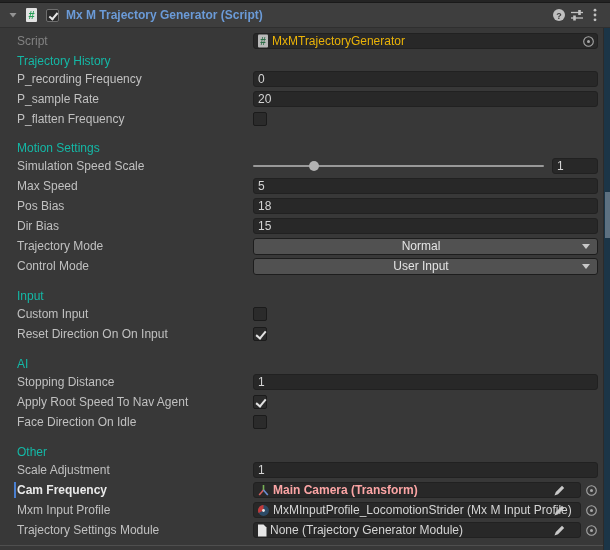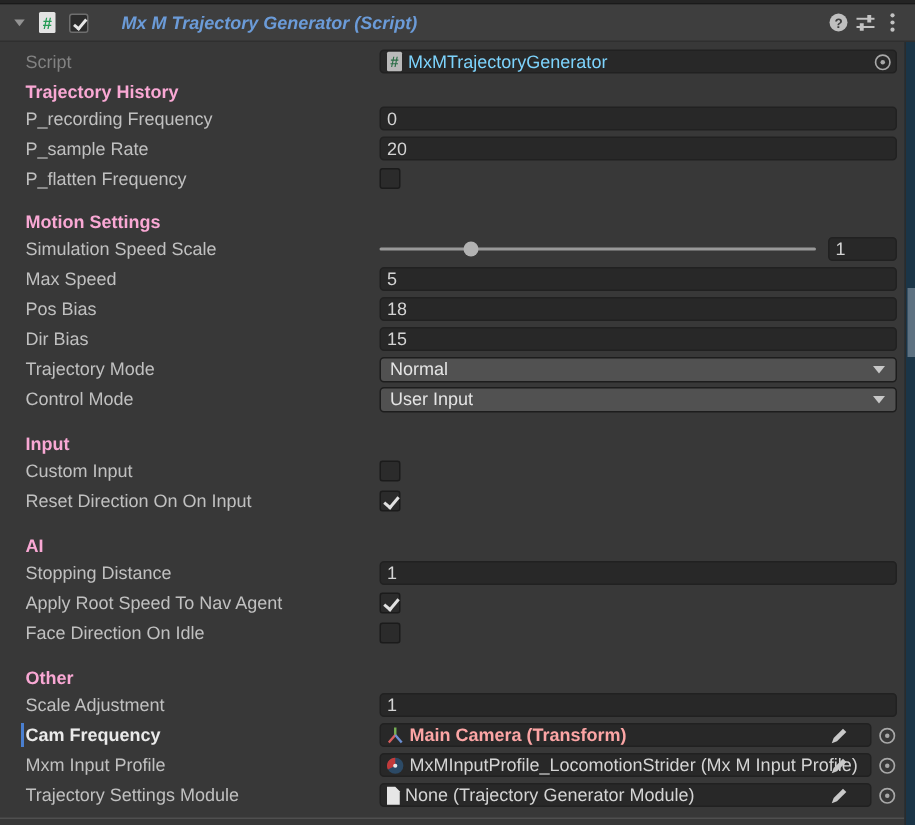--- a/index.html
+++ b/index.html
@@ -11,81 +11,81 @@
   }
   
   .top-strip{height:3px;background:#242424;border-bottom:1px solid #1a1a1a;}
   
   .comp-header{
     height:25px;background:var(--header-bg,#3e3e3e);
     border-bottom:1px solid #2f2f2f;
     display:flex;align-items:center;padding:0 6px 0 4px;
   }
   .comp-header .title{
-    font-weight:bold;color:var(--title-blue,#6b9bd8);margin-left:22px;flex:1;
-    white-space:nowrap;overflow:hidden;font-style:italic;
+    font-weight:bold;color:var(--title-blue,#6b9bd8);margin-left:7px;flex:1;
+    white-space:nowrap;overflow:hidden;
   }
   .hicon{display:flex;align-items:center;justify-content:center;width:18px;height:18px;}
   .hdr-checkbox{
     width:13px;height:13px;background:#2b2b2b;border:1px solid #6e6e6e;border-radius:2px;
     margin-left:6px;position:relative;
   }
   .hdr-checkbox.checked::after{
     content:'';position:absolute;left:4px;top:1px;width:3px;height:7px;
     border:solid #e6e6e6;border-width:0 2px 2px 0;transform:rotate(40deg);
   }
   
   .body{position:relative;padding-top:3px;}
   .row{
     position:relative;display:flex;align-items:center;height:20px;
     padding-left:17px;padding-right:12px;
   }
   .label{flex:0 0 236px;white-space:nowrap;overflow:hidden;color:var(--label,#c0c0c0);}
   .label.disabled{color:#828282;}
   .label.modified{color:#eaeaea;font-weight:bold;}
   .section-title{
-    padding-left:17px;font-weight:bold;color:#f9a8d4;height:16px;line-height:16px;
+    padding-left:17px;font-weight:normal;color:#14b8a6;height:16px;line-height:16px;
     white-space:nowrap;
   }
   .sec-th{margin-top:2px;}
   .sec-ms{margin-top:12px;height:15px;line-height:15px;}
   .sec-input{margin-top:10px;height:18px;line-height:20px;}
   .sec-ai{margin-top:12px;}
   .sec-other{margin-top:12px;}
   
   .field{
     flex:1;height:16px;background:var(--field-bg,#282828);
     border:1px solid #212121;border-radius:3px;
     display:flex;align-items:center;padding:0 4px;min-width:0;
     color:var(--value-text,#d4d4d4);
   }
   .field .val{white-space:nowrap;overflow:hidden;}
   .object-field{padding:0 2px 0 3px;position:relative;}
   .obj-text{white-space:nowrap;overflow:hidden;flex:1;margin-left:3px;}
-  .obj-text.dim{color:#7dd3fc;}
+  .obj-text.dim{color:#eab308;}
   .obj-text.bold{color:#fca5a5;font-weight:bold;}
   .pen{position:absolute;right:14px;top:1px;display:flex;align-items:center;}
   .objwrap{flex:1;display:flex;align-items:center;min-width:0;}
   .picker-out{margin-left:4px;display:flex;align-items:center;}
   
   .checkbox{
     width:14px;height:14px;background:#2b2b2b;border:1px solid #1b1b1b;border-radius:2px;
     position:relative;flex:0 0 auto;
   }
   .checkbox.checked::after{
     content:'';position:absolute;left:4px;top:1px;width:4px;height:8px;
     border:solid #e2e2e2;border-width:0 2px 2px 0;transform:rotate(40deg);
   }
   
   .dropdown{
     flex:1;height:17px;background:var(--dropdown-bg,#515151);
     border:1px solid #1d1d1d;border-radius:3px;
     display:flex;align-items:center;padding:0 6px;color:#e4e4e4;min-width:0;
   }
-  .dropdown .val{flex:1;white-space:nowrap;overflow:hidden;}
+  .dropdown .val{flex:1;white-space:nowrap;overflow:hidden;text-align:center;}
   .dd-arrow{
     width:0;height:0;border-left:4px solid transparent;border-right:4px solid transparent;
     border-top:5px solid #c8c8c8;margin-right:1px;flex:0 0 auto;
   }
   
   .sliderwrap{flex:1;display:flex;align-items:center;min-width:0;}
   .slider-track{flex:1;position:relative;height:2px;background:#999;border-radius:1px;}
   .slider-handle{
     position:absolute;top:-4px;width:10px;height:10px;border-radius:50%;
     background:#b2b2b2;transform:translateX(-50%);

